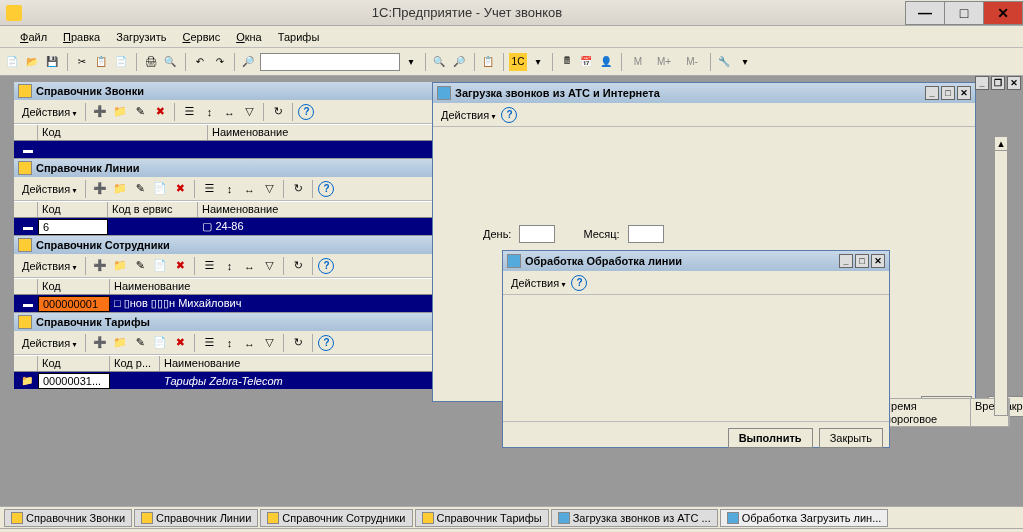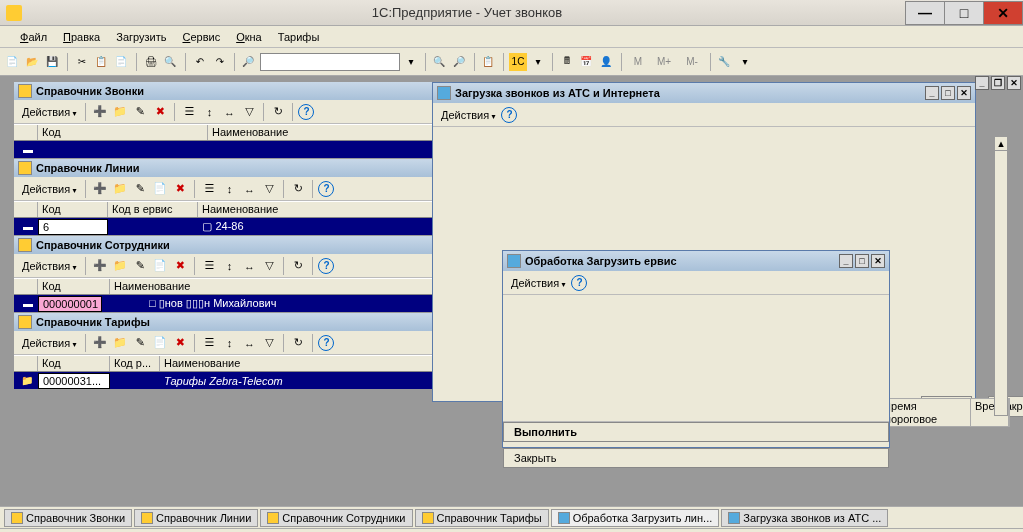--- a/index.html
+++ b/index.html
@@ -45,21 +45,21 @@
 
 .ref-win { background: #ece9d8; border-bottom: 1px solid #999; }
 .ref-title { height: 18px; background: linear-gradient(#c8d8e8, #a8c0d8); display: flex; align-items: center; padding: 0 4px; font-weight: bold; }
 .ref-title-icon { width: 14px; height: 14px; margin-right: 4px; background: #fc3; border: 1px solid #888; }
 
 .form-row { display: flex; align-items: center; gap: 8px; padding: 8px; }
 .form-label { font-size: 11px; }
 .form-field { width: 36px; height: 18px; border: 1px solid #888; background: #fff; }
 
 .btn { padding: 3px 10px; border: 1px solid #888; background: #ece9d8; cursor: pointer; }
-.btn-row { display: flex; justify-content: flex-end; gap: 6px; border-top: 1px solid #bbb; flex-direction: column; }
+.btn-row { display: flex; justify-content: flex-end; gap: 6px; padding: 6px; border-top: 1px solid #bbb; }
 
 .tabbar { height: 22px; background: #ece9d8; display: flex; align-items: center; padding: 0 4px; border-top: 1px solid #aaa; }
 .tab { padding: 2px 6px; border: 1px solid #999; background: #ddd; margin-right: 2px; display: flex; align-items: center; gap: 3px; cursor: pointer; white-space: nowrap; overflow: hidden; }
 .tab-icon { width: 12px; height: 12px; background: #fc3; border: 1px solid #888; }
 .tab-icon.blue { background: #5ad; }
 
 .statusbar { height: 22px; background: #ece9d8; display: flex; align-items: center; padding: 0 8px; border-top: 1px solid #aaa; }
 
 .outer-mdi-ctrls { position: absolute; top: 0; right: 2px; display: flex; gap: 2px; z-index: 50; }
 
@@ -234,22 +234,22 @@
         <div class="ico-help">?</div>
       </div>
       <div class="grid-head">
         <div class="grid-head-cell col-icon"></div>
         <div class="grid-head-cell" style="width:72px;">Код</div>
         <div class="grid-head-cell" style="flex:1;">Наименование</div>
       </div>
       <div class="grid-body">
         <div class="grid-row sel">
           <div class="grid-cell col-icon"><span class="row-icon" style="color:#fff;">▬</span></div>
-          <div class="grid-cell" style="width:64px;background:#f9a8d4;color:#000;border:1px solid #000;">000000001</div>
-          <div class="grid-cell" style="flex:1;margin-left:43px;">□ ▯нов ▯▯▯н Михайлович</div>
+          <div class="grid-cell" style="width:72px;background:#f97316;color:#000;border:1px solid #000;">000000001</div>
+          <div class="grid-cell" style="flex:1;">□ ▯нов ▯▯▯н Михайлович</div>
         </div>
       </div>
     </div>
 
     <div class="ref-win">
       <div class="ref-title">
           <div class="ref-title-icon"></div>
           <span>Справочник Тарифы</span>
         </div>
       <div class="actbar">
@@ -294,38 +294,45 @@
       <div class="mdi-ctrls">
         <div class="mdi-btn">_</div>
         <div class="mdi-btn">□</div>
         <div class="mdi-btn">✕</div>
       </div>
     </div>
     <div class="actbar">
       <span class="act-label">Действия</span>
       <div class="ico-help">?</div>
     </div>
+    <div class="form-row" style="margin-top:90px; padding-left:50px;">
+      <span class="form-label">День:</span>
+      <input class="form-field" style="">
+      <span style="width:12px;"></span>
+      <span class="form-label">Месяц:</span>
+      <input class="form-field" style="">
+    </div>
   </div>
 
   <div style="position:absolute; left:921px; top:296px; display:flex; gap:16px;margin-top:24px;">
     <div class="btn">▯нить</div>
     <div class="btn">Закрыть</div>
   </div>
   <div style="position:absolute; left:880px; top:322px; display:flex; background:#ece9d8; border:1px solid #aaa;">
     <div class="grid-head-cell" style="width:90px;">▯ремя пороговое</div>
     <div class="grid-head-cell" style="width:38px;">Вре▯</div>
   </div>
   <div style="position:absolute; left:994px; top:60px; width:14px; height:280px; background:#ece9d8; border:1px solid #999;">
     <div style="height:14px;border-bottom:1px solid #999;text-align:center;">▴</div>
   </div>
 
   <div class="mdi-win" style="left:502px; top:174px; width:388px; height:198px; z-index:30;">
     <div class="mdi-title">
       <div class="mdi-title-icon" style="background:#5ad;"></div>
-      <span class="mdi-title-text">Обработка  Загрузить ервис</span>
+      <span class="mdi-title-text">Обработка  Обработка линии</span>
       <div class="mdi-ctrls">
         <div class="mdi-btn">_</div>
         <div class="mdi-btn">□</div>
         <div class="mdi-btn">✕</div>
       </div>
     </div>
     <div class="actbar">
       <span class="act-label">Действия</span>
       <div class="ico-help">?</div>
     </div>
@@ -348,27 +355,27 @@
       <span>Справочник Линии</span>
     </div>
   <div class="tab">
       <div class="tab-icon"></div>
       <span>Справочник Сотрудники</span>
     </div>
   <div class="tab">
       <div class="tab-icon"></div>
       <span>Справочник Тарифы</span>
     </div>
+  <div class="tab">
+      <div class="tab-icon blue"></div>
+      <span>Загрузка звонков из АТС ...</span>
+    </div>
   <div class="tab" style="background:#eee;">
       <div class="tab-icon blue"></div>
       <span>Обработка  Загрузить лин...</span>
-    </div>
-  <div class="tab">
-      <div class="tab-icon blue"></div>
-      <span>Загрузка звонков из АТС ...</span>
     </div>
 </div>
 
 <div class="statusbar">
   
   
   
 </div>
 
 </body></html>

